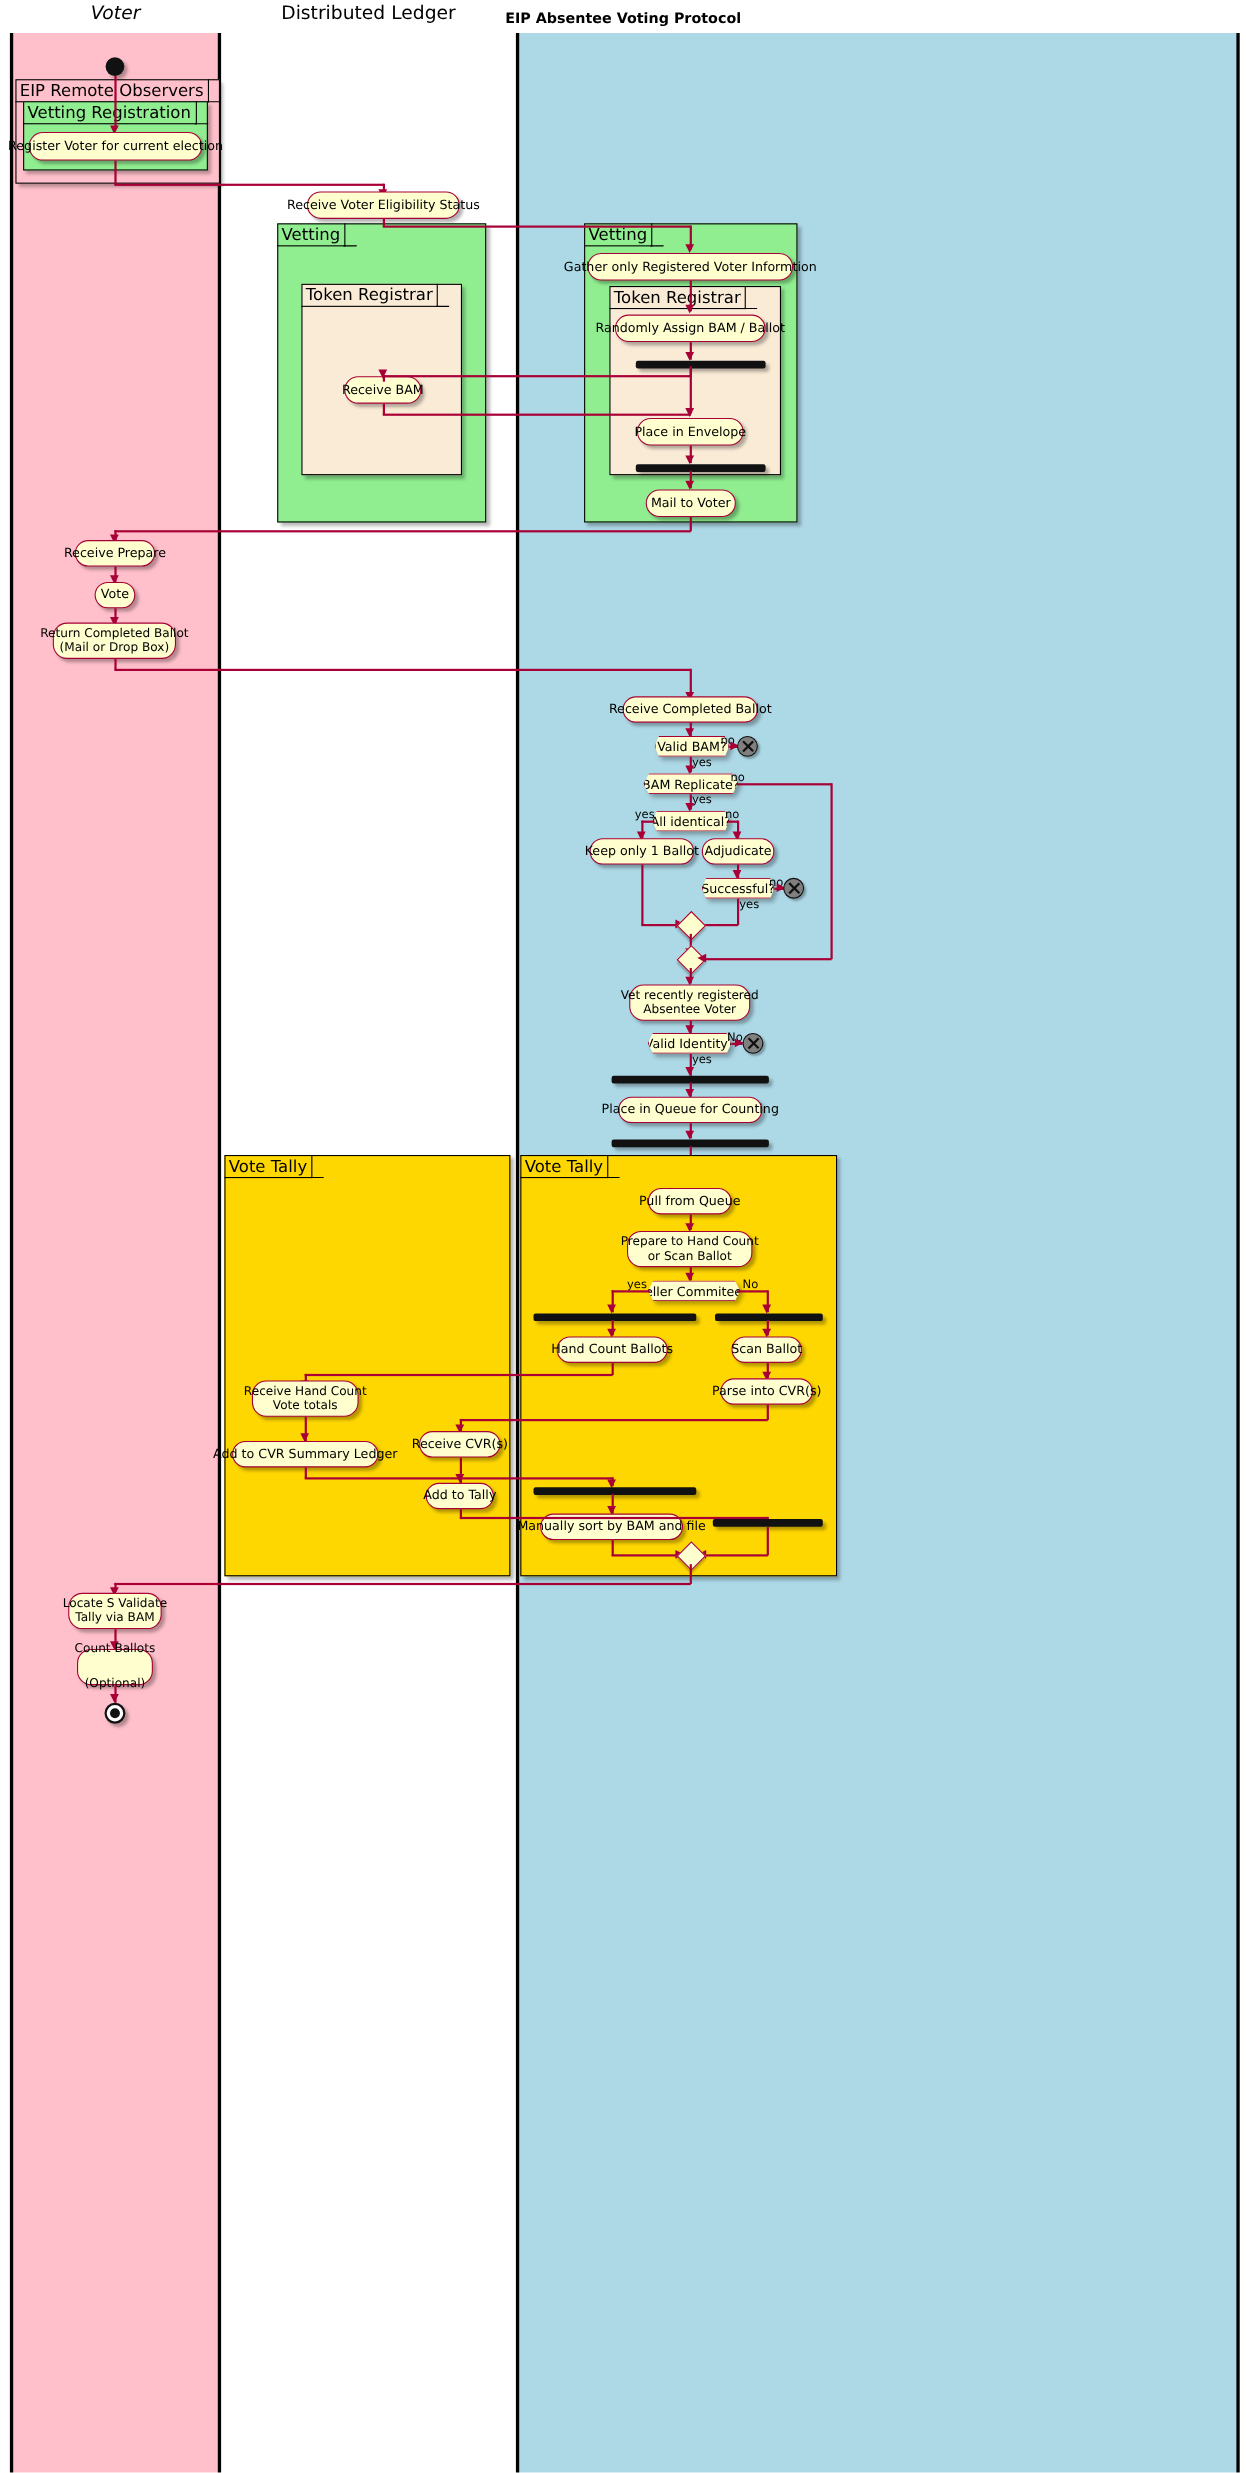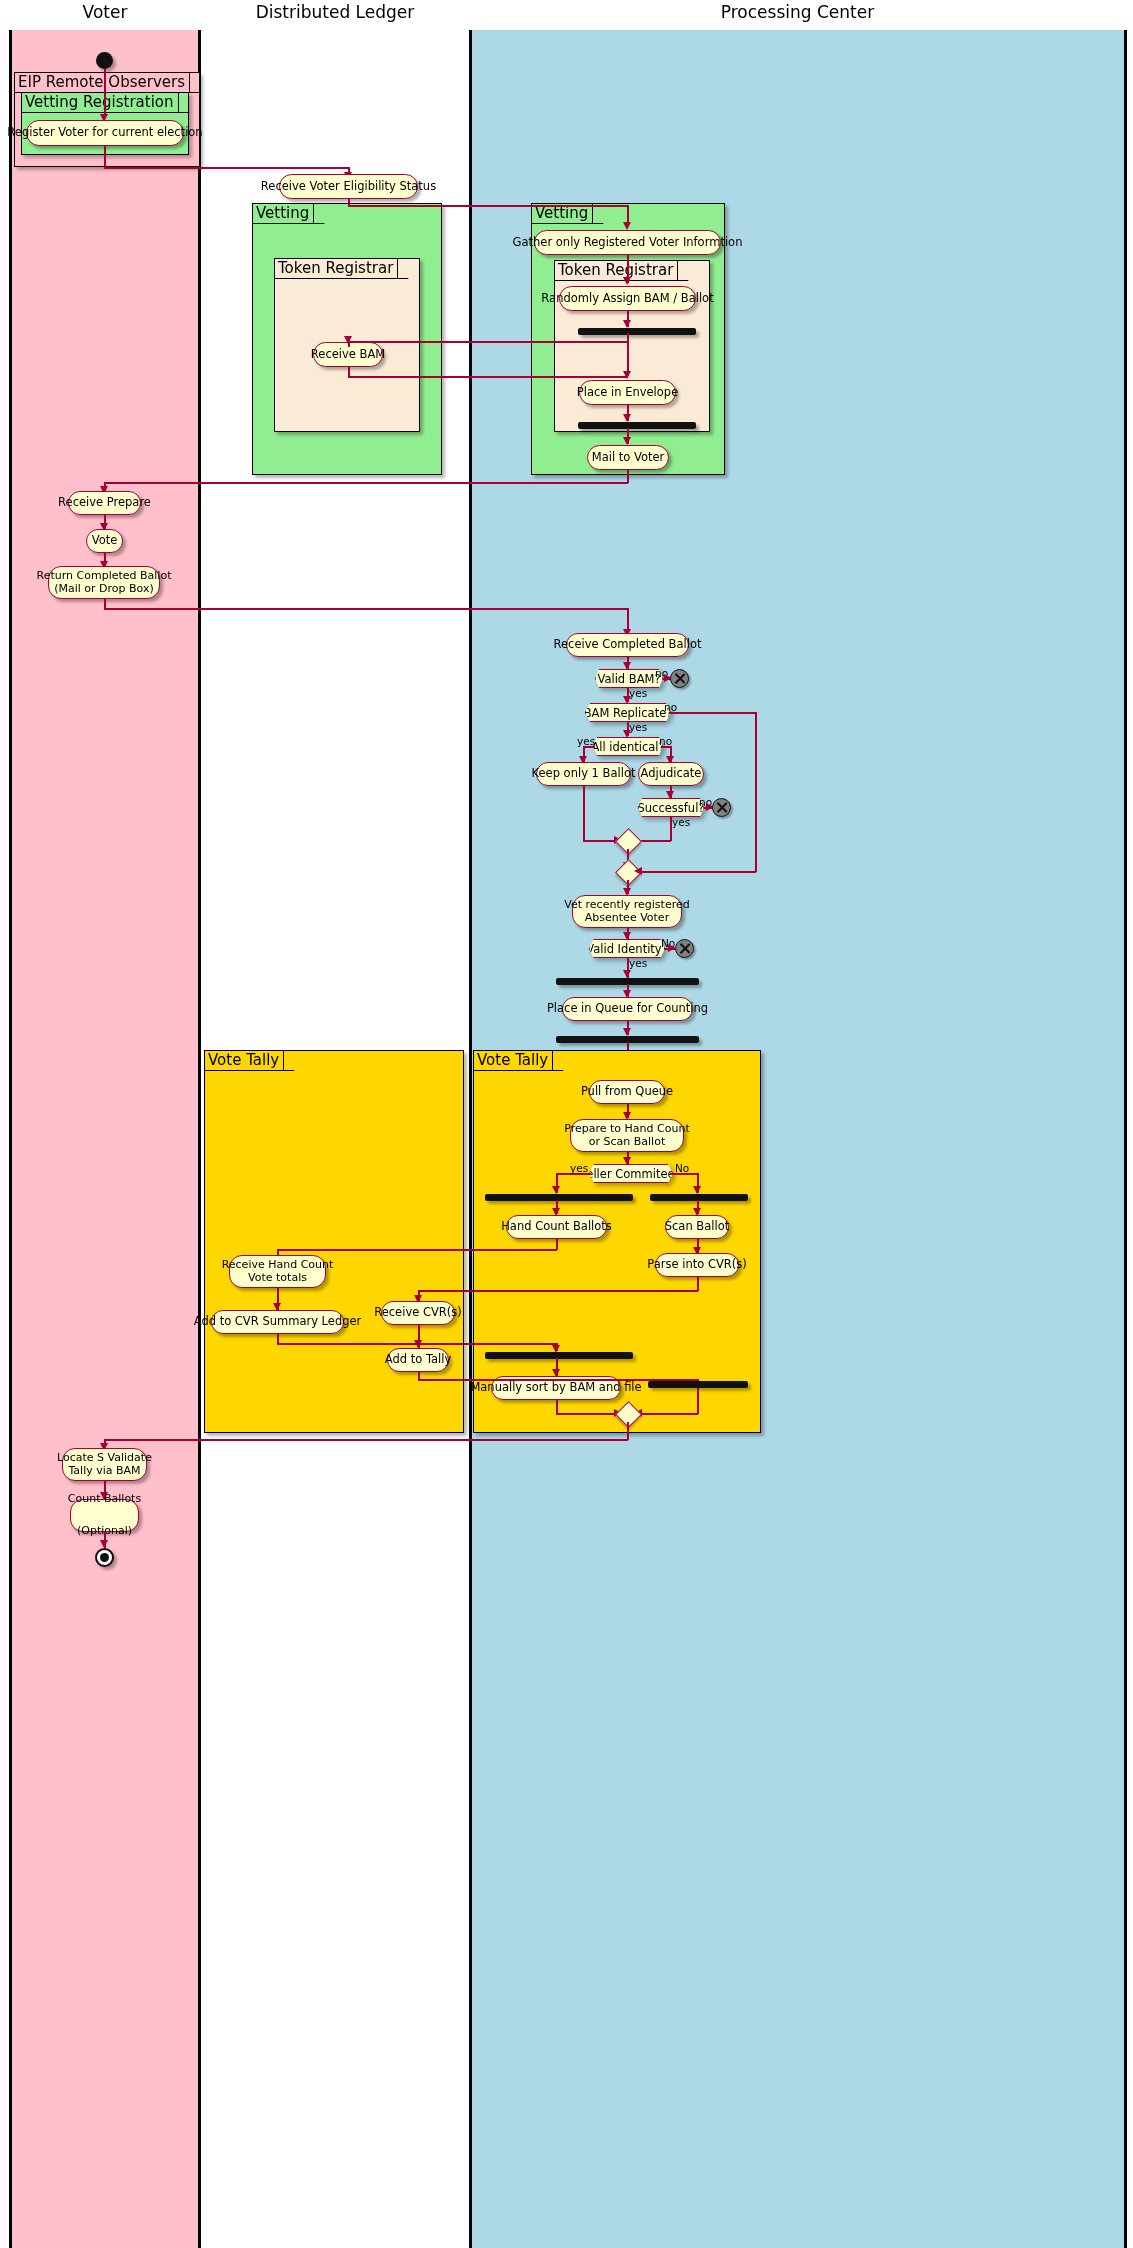--- a/index.html
+++ b/index.html
@@ -96,38 +96,38 @@
   .arw.left{border-top:4.5px solid transparent;border-bottom:4.5px solid transparent;
             border-right:8px solid #A80036;}
 
   .lbl{position:absolute;font-size:10.5px;color:#000;white-space:nowrap;}
 </style>
 </head>
 <body>
 
 <div id="page">
 
+  <div class="diagram-title">EIP Absentee Voting Protocol</div>
 
   <div class="lane" style="left:10px;width:190px;background:#FFC0CB;">
   </div>
   <div class="lane" style="left:200px;width:270px;background:#FFFFFF;">
   </div>
   <div class="lane" style="left:470px;width:310px;background:#ADD8E6;">
   </div>
   <div class="lane" style="left:780px;width:345px;background:#ADD8E6;">
   </div>
 
   <div class="lane-sep" style="left:9px;"></div>
   <div class="lane-sep" style="left:198px;"></div>
   <div class="lane-sep" style="left:469px;"></div>
   <div class="lane-sep" style="left:1124px;"></div>
 
-  <div class="lane-title" style="left:10px;width:190px;">Voter</div>
+  <div class="lane-title" style="left:10px;width:190px;font-style:italic;">Voter</div>
   <div class="lane-title" style="left:200px;width:270px;">Distributed Ledger</div>
-  <div class="lane-title" style="left:470px;width:655px;">Processing Center</div>
 
   <div class="grp shadow" style="left:14px;top:72px;width:186px;height:95px;background:#FFC0CB;">
     <div class="grp-tab">EIP Remote Observers</div>
   </div>
 
   <div class="grp shadow" style="left:21px;top:92px;width:168px;height:63px;background:#90EE90;">
     <div class="grp-tab">Vetting Registration</div>
   </div>
 
   <div class="start" style="left:96px;top:52px;"></div>

